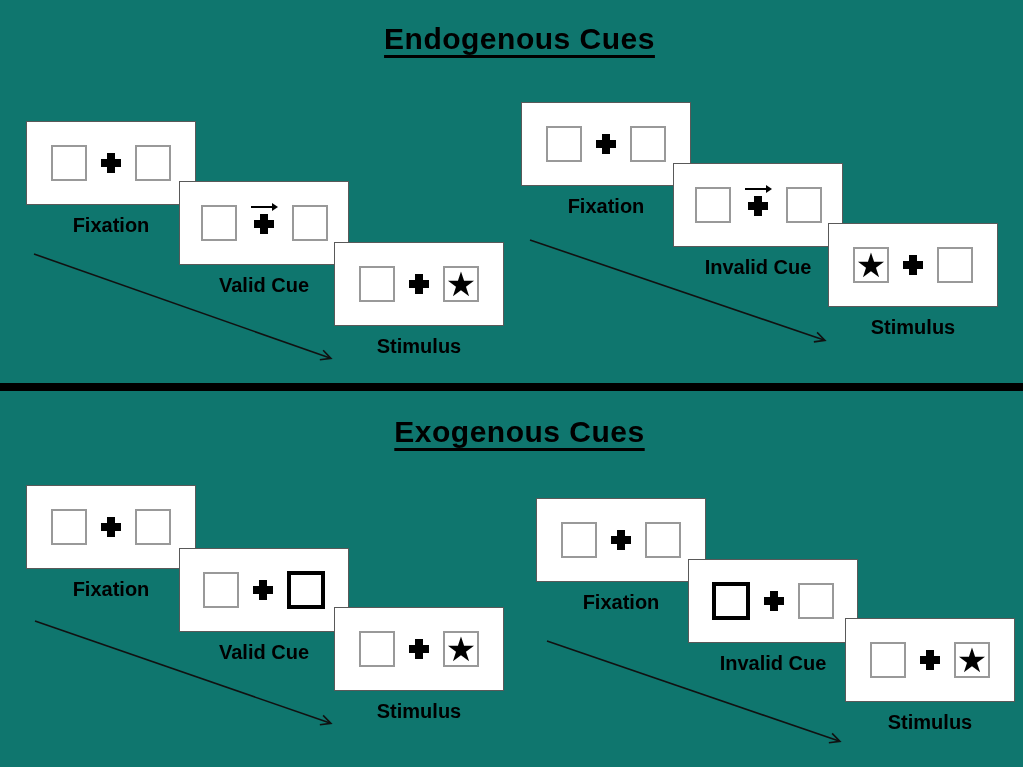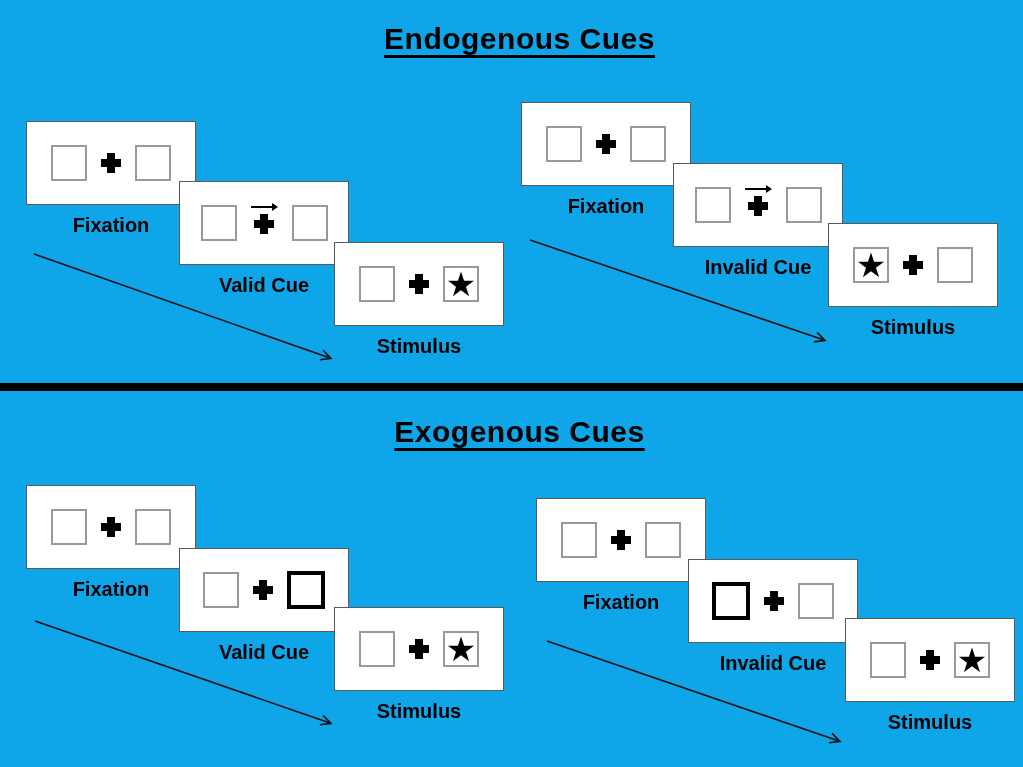--- a/index.html
+++ b/index.html
@@ -1,17 +1,17 @@
 <!DOCTYPE html>
 <html><head>
 <meta charset="utf-8">
 <style>
   html,body{margin:0;padding:0;background:#fff;}
   .stage{
-    position:relative;width:1023px;height:767px;background:#0ea5e9;overflow:hidden;
+    position:relative;width:1023px;height:767px;background:#0f766e;overflow:hidden;
     font-family:"Liberation Sans",sans-serif;color:#000;
   }
   .section-title{
     position:absolute;left:0;width:100%;text-align:center;
     font-size:30px;font-weight:bold;letter-spacing:0.5px;
     text-decoration:underline;text-decoration-thickness:3px;text-underline-offset:6px;
     transform:translateX(8px);
   }
   .title-endogenous{top:22px;}
   .title-exogenous{top:415px;}

